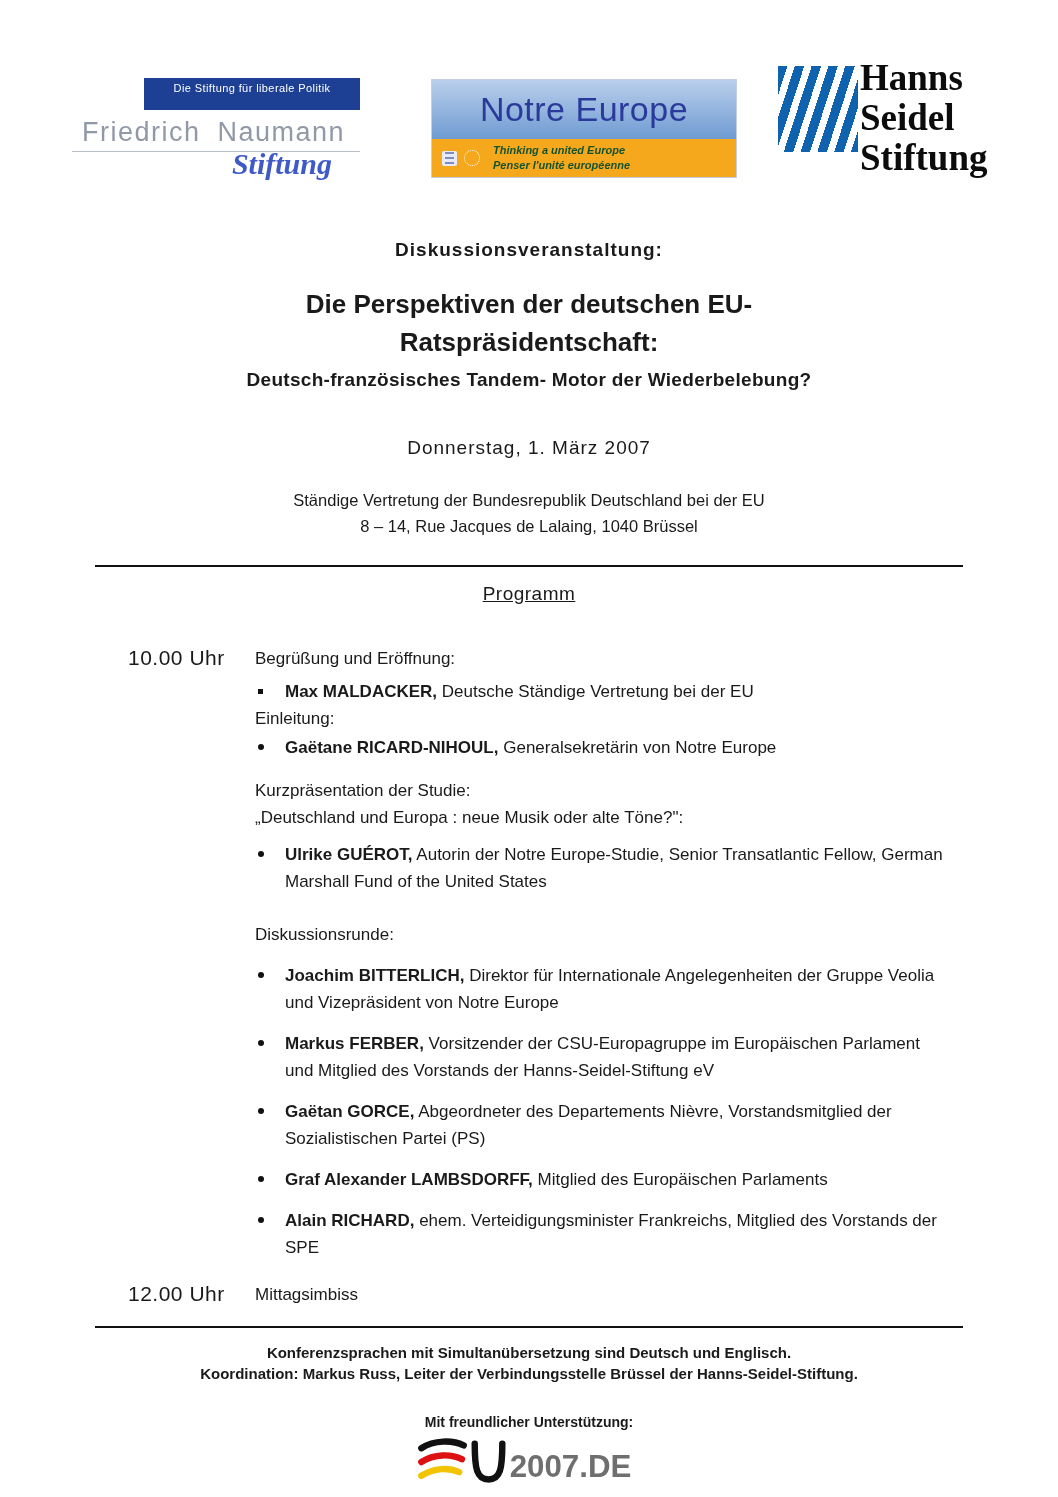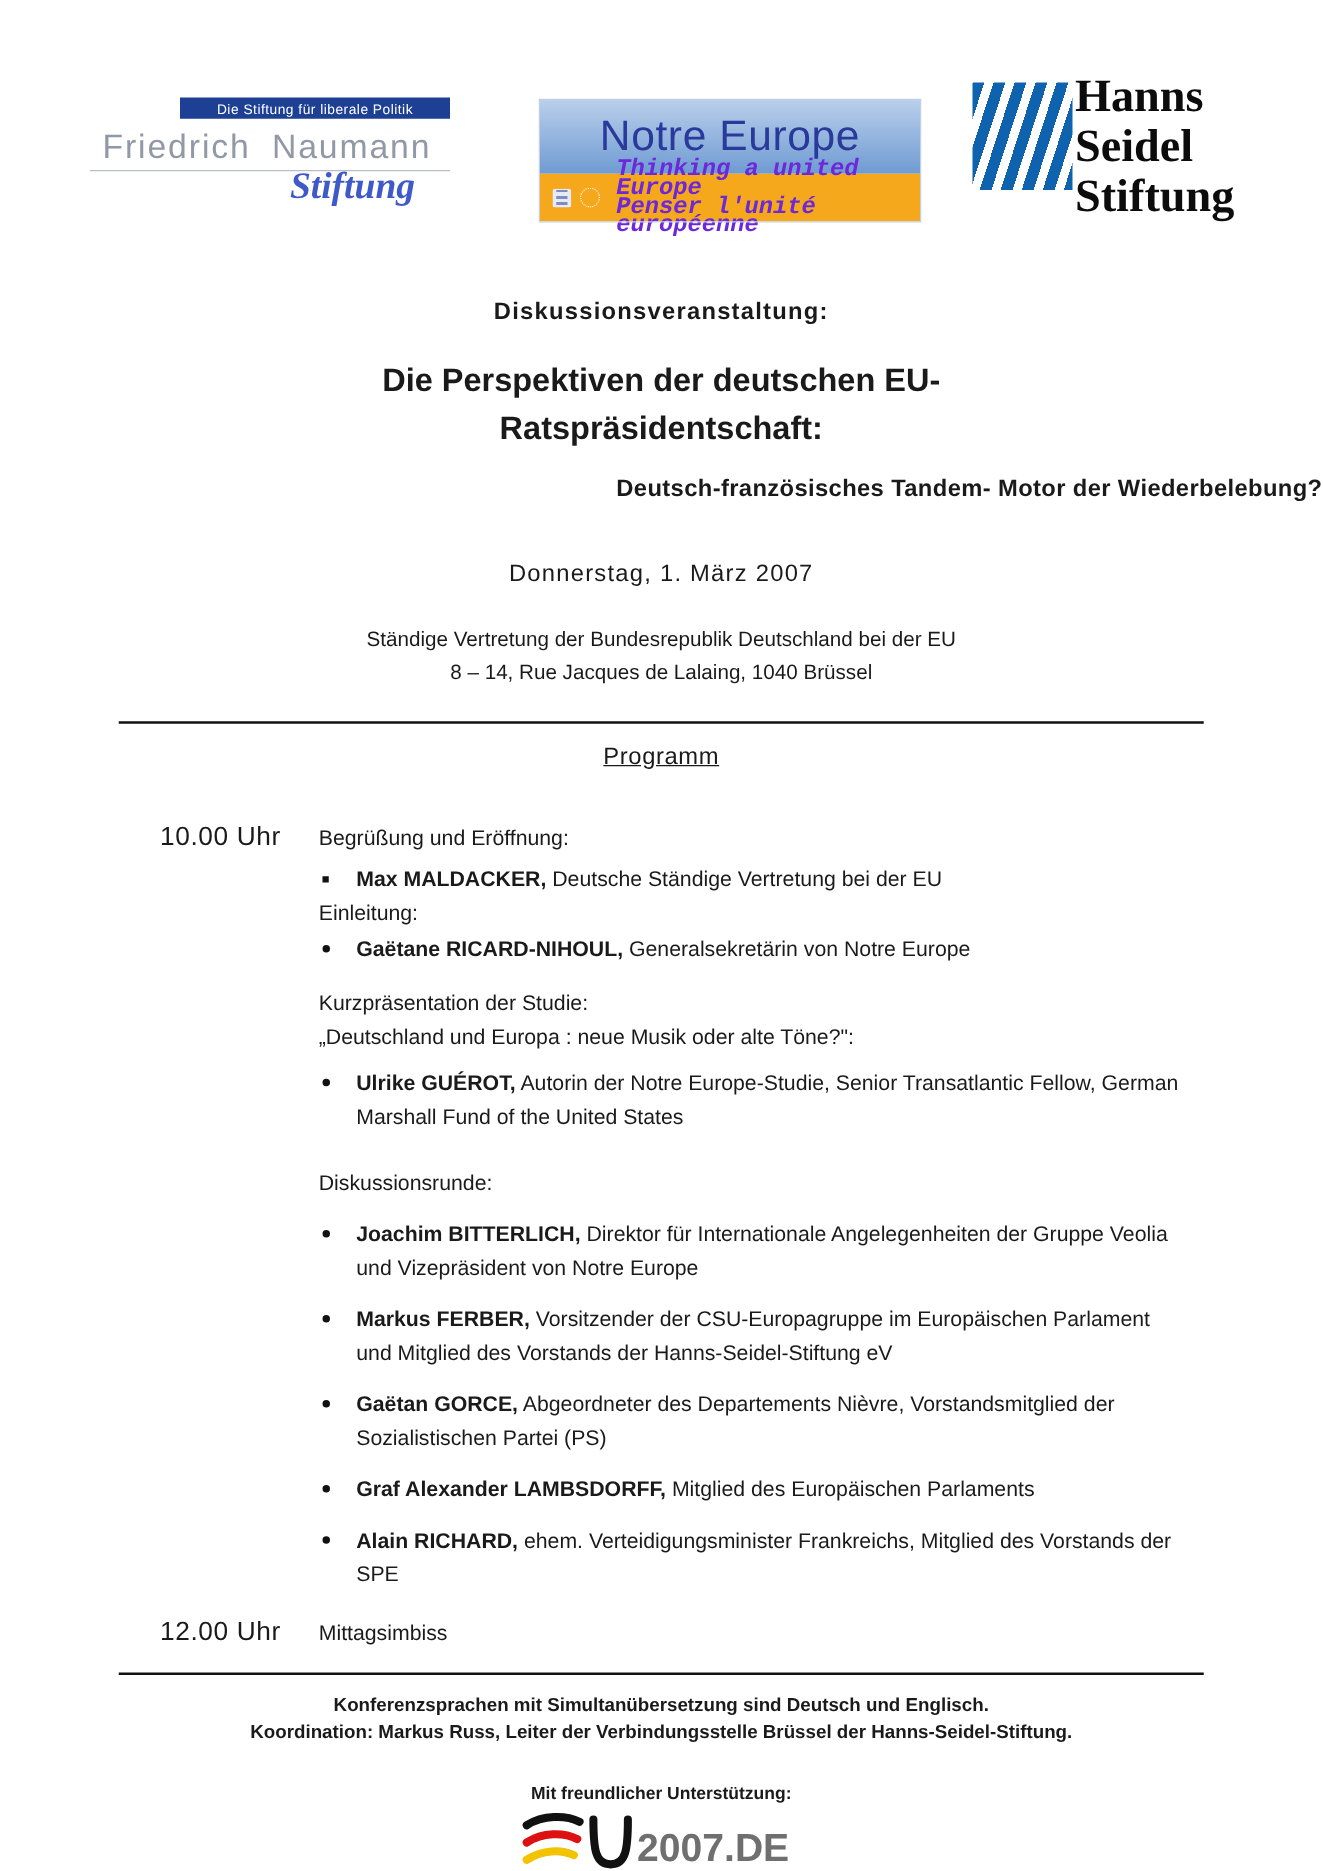--- a/index.html
+++ b/index.html
@@ -7,53 +7,53 @@
     position: relative; width: 1058px; height: 1497px; margin: 0 auto;
     background: #ffffff; color: #1a1a1a; overflow: hidden;
     font-family: "Liberation Sans", "DejaVu Sans", sans-serif;
   }
 
   
   .logo-row { position: relative; height: 225px; }
 
   .fns { position: absolute; left: 72px; top: 78px; width: 288px; }
   .fns-bar { margin-left: 72px; background: #1d4094; color: #fff; font-size: 11px;
-             text-align: center; padding: 4px 6px 1px; letter-spacing: .4px; }
+             text-align: center; padding: 4px 6px 16px; letter-spacing: .4px; }
   .fns-name { margin-top: 7px; font-size: 27px; color: #9199a6; letter-spacing: 1.5px;
               word-spacing: 8px; border-bottom: 1px solid #b7bec8; padding: 0 0 3px 10px; }
   .fns-stiftung { text-align: right; padding-right: 28px; margin-top: -5px;
                   font-family: "Liberation Serif", serif; font-style: italic; font-weight: bold;
                   color: #3f5ac8; font-size: 30px; }
 
   .ne { position: absolute; left: 432px; top: 80px; width: 304px; height: 97px;
         outline: 1px solid #c4cfe2; }
   .ne-top { height: 59px; background: linear-gradient(180deg, #b9cfeb, #6f9bd2);
             display: flex; align-items: center; justify-content: center; }
   .ne-title { font-size: 34px; color: #2a3a9a; letter-spacing: .5px; }
   .ne-strip { height: 38px; background: #f6a81c; display: flex; align-items: center;
               gap: 7px; padding: 0 10px; }
   .ne-ico-lines { width: 15px; height: 15px; flex: none; border-radius: 2px;
                   background-color: #e6ebf7;
                   background-image: repeating-linear-gradient(#7f8cc4 0 2px, transparent 2px 5px);
                   background-size: 9px 12px; background-position: center; background-repeat: no-repeat; }
   .ne-ico-stars { width: 14px; height: 14px; flex: none; border-radius: 50%;
                   border: 1.5px dotted #ffffff; }
-  .ne-tag { color: #6d28d9; font-style: italic; font-weight: bold; font-size: 19px;
-            line-height: 15px; padding-left: 6px; font-family: Liberation Mono, monospace; }
+  .ne-tag { color: #14532d; font-style: italic; font-weight: bold; font-size: 11px;
+            line-height: 15px; padding-left: 6px; }
 
   .hss { position: absolute; left: 778px; top: 58px; display: flex; gap: 2px; align-items: flex-start; }
   .hss-stripes { width: 80px; height: 86px; margin-top: 8px;
                  background: repeating-linear-gradient(108deg, #0f62ad 0 9px, #ffffff 9px 16px); }
   .hss-text { font-family: "Liberation Serif", serif; font-weight: bold;
               font-size: 37px; line-height: 40px; color: #0c0c0c; }
 
   
   .kicker { margin-top: 14px; text-align: center; font-weight: bold; font-size: 19px; letter-spacing: 1px; }
   .title  { margin-top: 24px; text-align: center; font-weight: bold; font-size: 26px; line-height: 38px; }
-  .subtitle { margin-top: 20px; text-align: right; font-weight: bold; font-size: 19px; letter-spacing: .3px; }
+  .subtitle { margin-top: 8px; text-align: center; font-weight: bold; font-size: 19px; letter-spacing: .3px; }
   .date { margin-top: 46px; text-align: center; font-size: 19px; letter-spacing: 1px; }
   .venue { margin-top: 28px; text-align: center; font-size: 16.5px; line-height: 26px; }
 
   .rule { margin: 26px auto 0 auto; width: 868px; border-top: 2px solid #111; }
   .rule.bottom { margin-top: 18px; }
 
   .prog-heading { margin-top: 16px; text-align: center; font-size: 19px;
                   text-decoration: underline; letter-spacing: .5px; }
 
   

